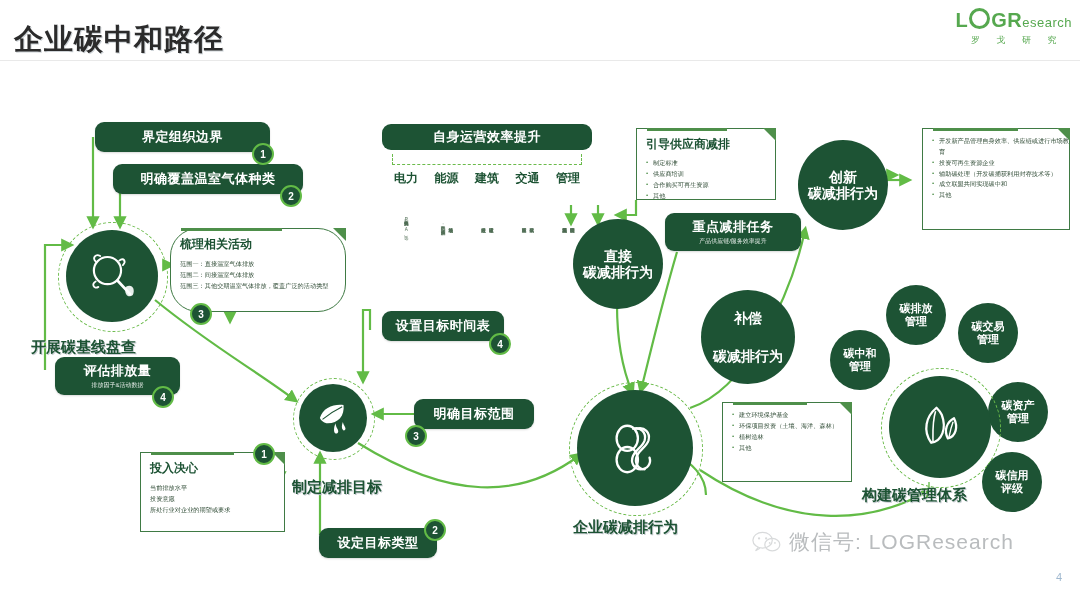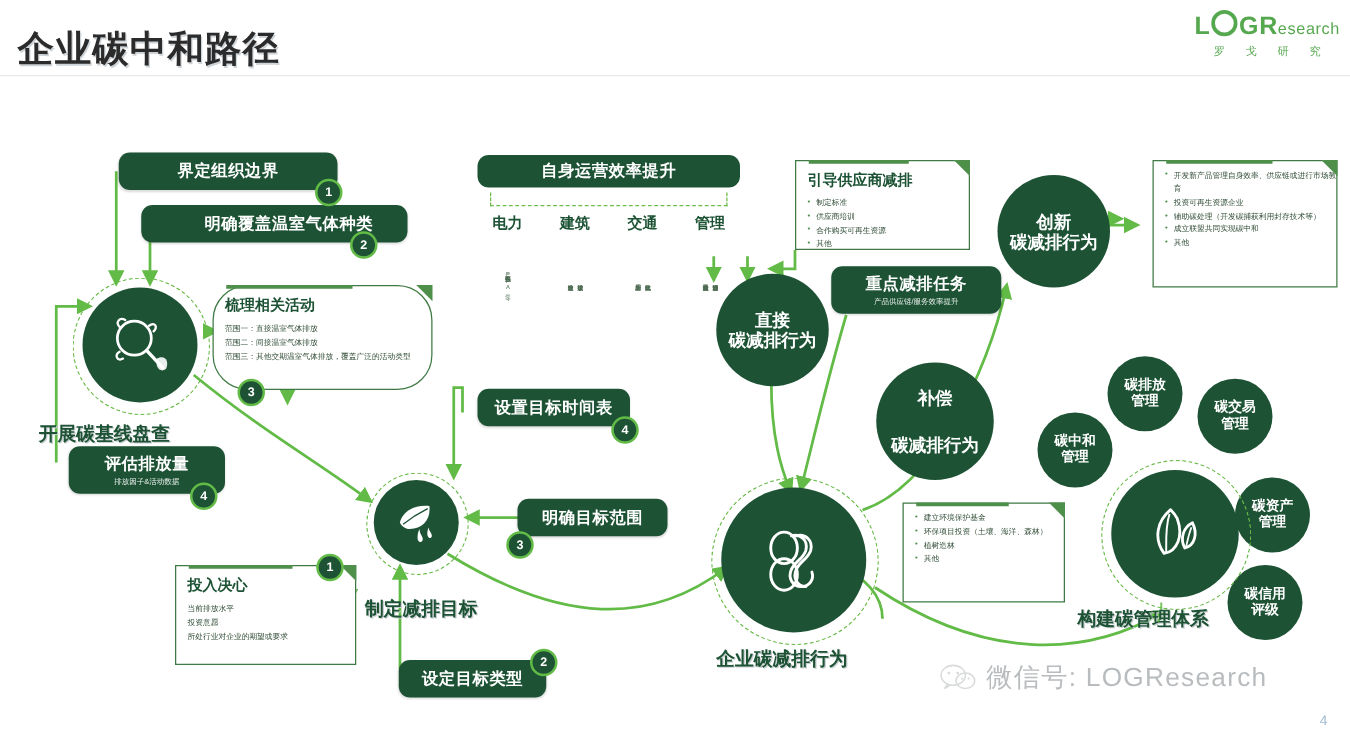--- a/index.html
+++ b/index.html
@@ -176,21 +176,21 @@
     <g fill="none" stroke="#62bb46" stroke-width="1.6" opacity=".85">
       <path d="M929,495 L929,482"></path>
     </g>
   </svg>
 
   <div class="pill" style="left:95px;top:122px;width:175px;height:30px;">
     <span>界定组织边界</span>
   </div>
   <div class="badge" style="left:252px;top:143px;">1</div>
 
-  <div class="pill" style="left:113px;top:164px;width:190px;height:30px;padding-left:23px;">
+  <div class="pill" style="left:113px;top:164px;width:190px;height:30px;">
     <span>明确覆盖温室气体种类</span>
   </div>
   <div class="badge" style="left:280px;top:185px;">2</div>
 
   <div class="dashring" style="left:58px;top:222px;width:108px;height:108px;"></div>
   <div class="circle" style="left:66px;top:230px;width:92px;height:92px;">
     <svg class="leaf-ic" viewBox="0 0 64 64">
       <circle cx="27" cy="26" r="15" fill="none" stroke="#fff" stroke-width="2.4"></circle>
       <path d="M38,37 L52,52" stroke="#fff" stroke-width="3" stroke-linecap="round"></path>
       <path d="M47,44 C54,40 58,46 55,53 C50,57 45,52 47,44 Z" fill="#fff" opacity=".9"></path>
@@ -250,20 +250,27 @@
   <div class="badge" style="left:253px;top:443px;">1</div>
 
   <div class="eff-wrap" style="left:382px;top:124px;width:210px;">
     <div class="eff-head">自身运营效率提升</div>
     <div class="eff-dash"></div>
     <div class="eff-cols">
       <div class="eff-col">
         <div class="ch">电力</div>
         <div class="items">
           <div class="vt">购买可再生电力（PPA等）</div>
+        </div>
+      </div>
+      <div class="eff-col">
+        <div class="ch">能源</div>
+        <div class="items">
+          <div class="vt">热电联产，减少能源浪费</div>
+          <div class="vt">场地节能改造</div>
         </div>
       </div>
       <div class="eff-col">
         <div class="ch">建筑</div>
         <div class="items">
           <div class="vt">改造升级建筑</div>
           <div class="vt">建设零碳建筑</div>
         </div>
       </div>
       <div class="eff-col">

